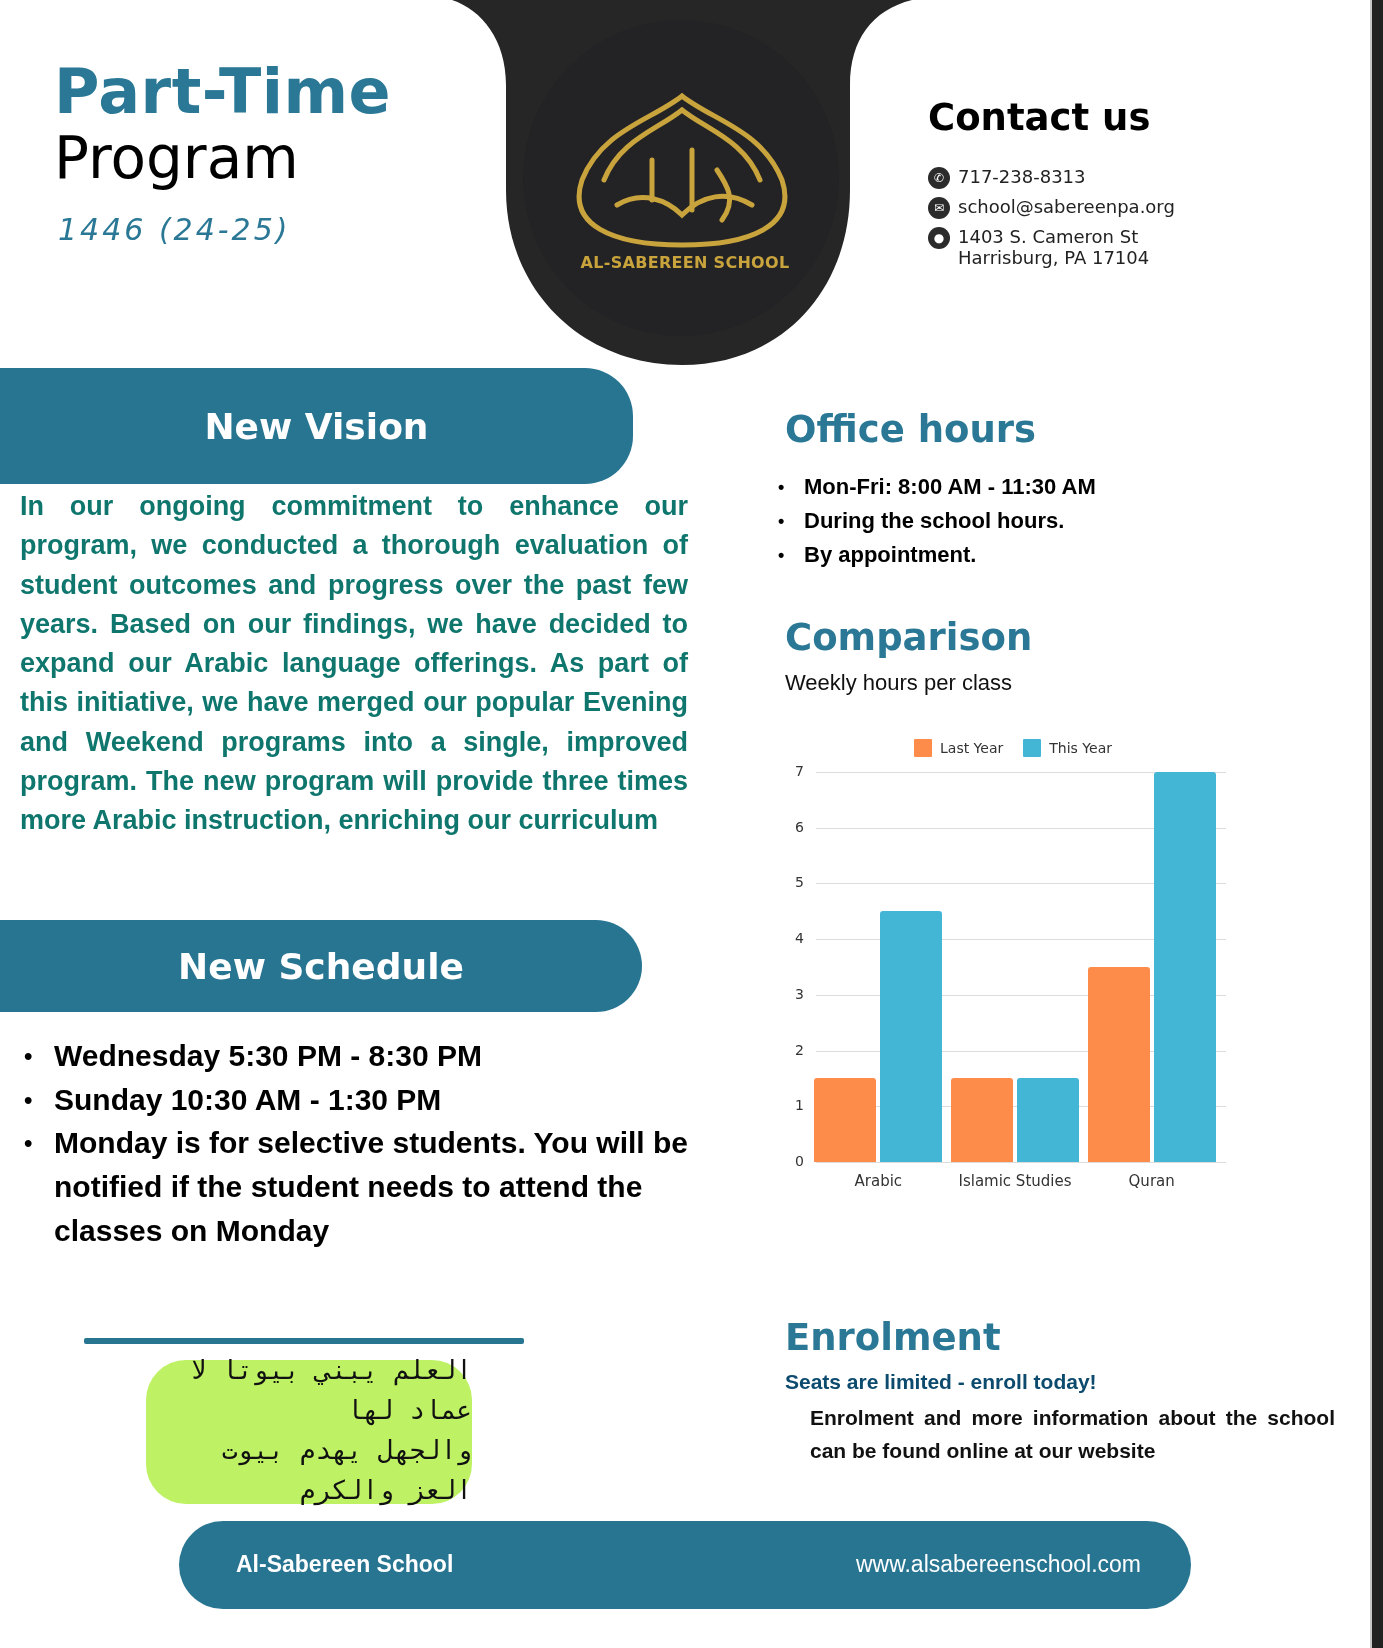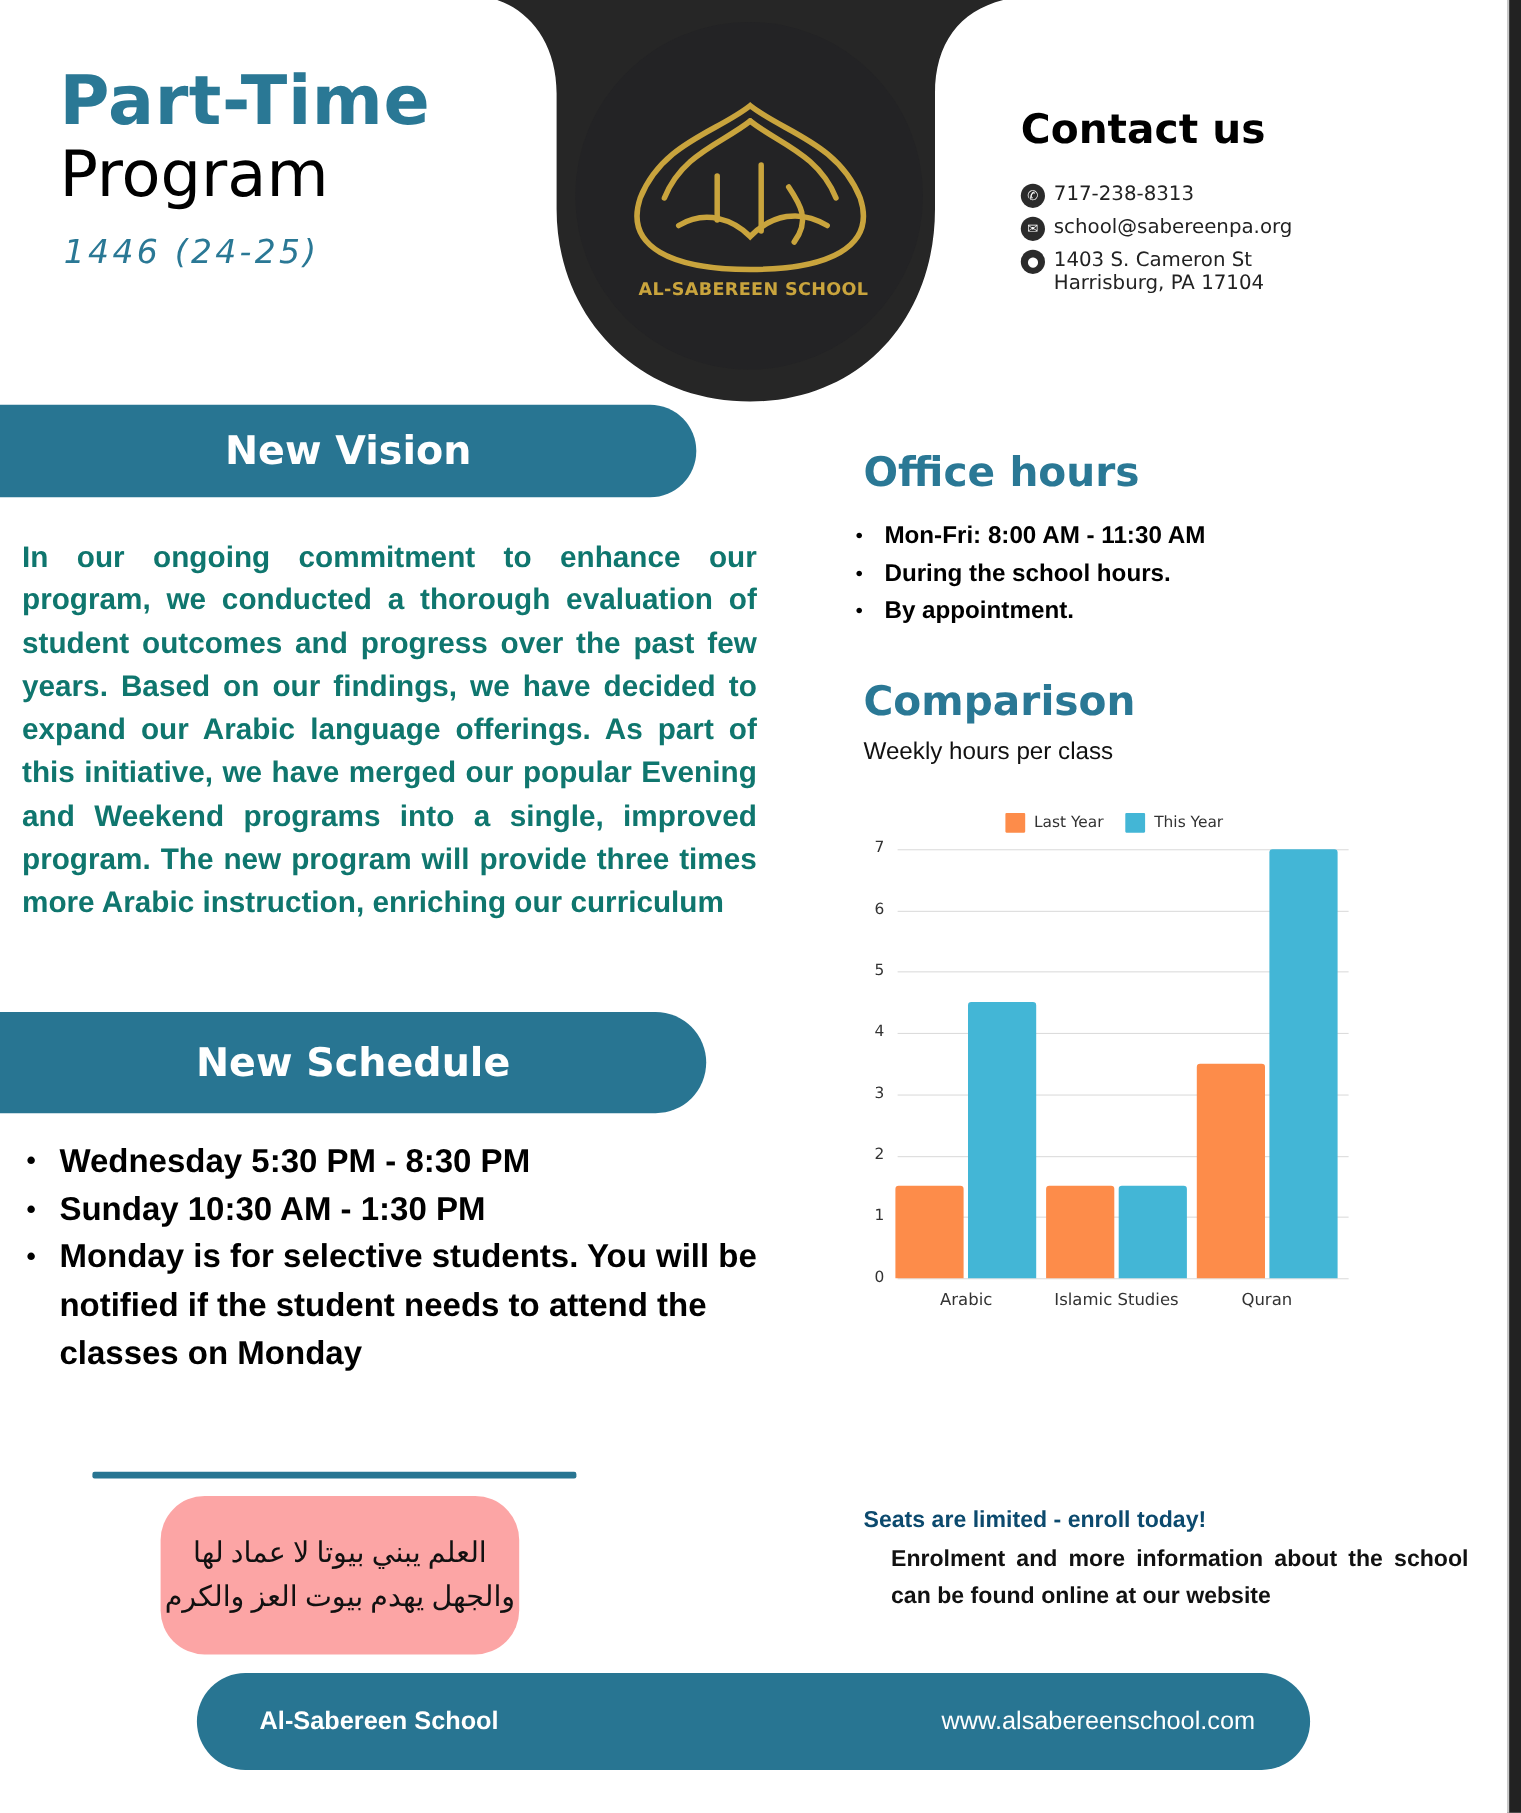--- a/index.html
+++ b/index.html
@@ -22,32 +22,32 @@
   .logo-text { position: absolute; left: 560px; top: 253px; width: 250px; text-align: center; font-family: "DejaVu Sans", sans-serif; font-weight: bold; font-size: 16px; color: #c9a43d; letter-spacing: 0.3px; }
 
   
   .contact-title { position: absolute; left: 928px; top: 96px; font-family: "DejaVu Sans", sans-serif; font-weight: bold; font-size: 37px; color: #000; }
   .contact-row { position: absolute; left: 928px; display: flex; align-items: flex-start; font-family: "DejaVu Sans", sans-serif; font-size: 18px; color: #222; }
   .contact-row .ic { width: 22px; height: 22px; border-radius: 50%; background: #2b2b2b; color: #fff; display: flex; align-items: center; justify-content: center; font-size: 12px; margin-right: 8px; margin-top: 1px; flex: 0 0 22px; }
   .contact-row .txt { line-height: 21px; }
 
   
   .pill { position: absolute; left: 0; background: #287592; color: #fff; border-radius: 0 48px 48px 0; display: flex; align-items: center; justify-content: center; font-family: "DejaVu Sans", sans-serif; font-weight: bold; font-size: 36px; }
-  .pill-vision { top: 368px; width: 633px; height: 84px; }
+  .pill-vision { top: 368px; width: 633px; height: 116px; }
   .pill-schedule { top: 920px; width: 642px; height: 92px; }
 
   .vision-body { position: absolute; left: 20px; top: 487px; width: 668px; font-weight: bold; font-size: 27px; line-height: 39.3px; text-align: justify; color: #0f766e; }
 
   .schedule-list { position: absolute; left: 22px; top: 1034px; width: 672px; margin: 0; padding: 0; list-style: none; font-weight: bold; font-size: 30px; line-height: 43.7px; color: #000; }
   .schedule-list li { position: relative; padding-left: 32px; }
   .schedule-list li::before { content: "•"; position: absolute; left: 2px; top: 0; font-size: 24px; }
 
   .divider { position: absolute; left: 84px; top: 1338px; width: 440px; height: 6px; background: #287592; border-radius: 2px; }
 
-  .quote-box { position: absolute; left: 146px; top: 1360px; width: 326px; height: 144px; background: #fca5a5; border-radius: 40px; display: flex; flex-direction: column; align-items: center; justify-content: center; font-family: Liberation Serif, serif; font-size: 26px; color: #111; direction: rtl; line-height: 40px; }
+  .quote-box { position: absolute; left: 146px; top: 1360px; width: 326px; height: 144px; background: #bef264; border-radius: 40px; display: flex; flex-direction: column; align-items: center; justify-content: center; font-family: Liberation Mono, monospace; font-size: 26px; color: #111; direction: rtl; line-height: 40px; }
 
   
   .h-right { position: absolute; left: 785px; font-family: "DejaVu Sans", sans-serif; font-weight: bold; font-size: 37px; color: #2a7895; }
   .office-list { position: absolute; left: 778px; top: 470px; margin: 0; padding: 0; list-style: none; font-weight: bold; font-size: 22px; line-height: 34px; color: #000; }
   .office-list li { position: relative; padding-left: 26px; }
   .office-list li::before { content: "•"; position: absolute; left: 0; top: 0; font-size: 18px; }
 
   .comp-sub { position: absolute; left: 785px; top: 670px; font-size: 22px; color: #111; }
 
   
@@ -173,20 +173,21 @@
         <div class="xlab" style="left: 62.3333px;">Arabic</div>
         <div class="bar" style="left: 135px; width: 62px; height: 83.5714px; background: rgb(253, 140, 74);"></div>
         <div class="bar" style="left: 201px; width: 62px; height: 83.5714px; background: rgb(67, 182, 214);"></div>
         <div class="xlab" style="left: 199px;">Islamic Studies</div>
         <div class="bar" style="left: 271.667px; width: 62px; height: 195px; background: rgb(253, 140, 74);"></div>
         <div class="bar" style="left: 337.667px; width: 62px; height: 390px; background: rgb(67, 182, 214);"></div>
         <div class="xlab" style="left: 335.667px;">Quran</div>
       </div>
   </div>
 
+  <div class="h-right" style="top:1316px;">Enrolment</div>
   <div class="enrol-sub">Seats are limited - enroll today!</div>
   <div class="enrol-body">Enrolment and more information about the school can be found online at our website</div>
 
   <div class="footer">
     <span class="left">Al-Sabereen School</span>
     <span class="right">www.alsabereenschool.com</span>
   </div>
 </div>
 <div class="right-edge"></div>
 

